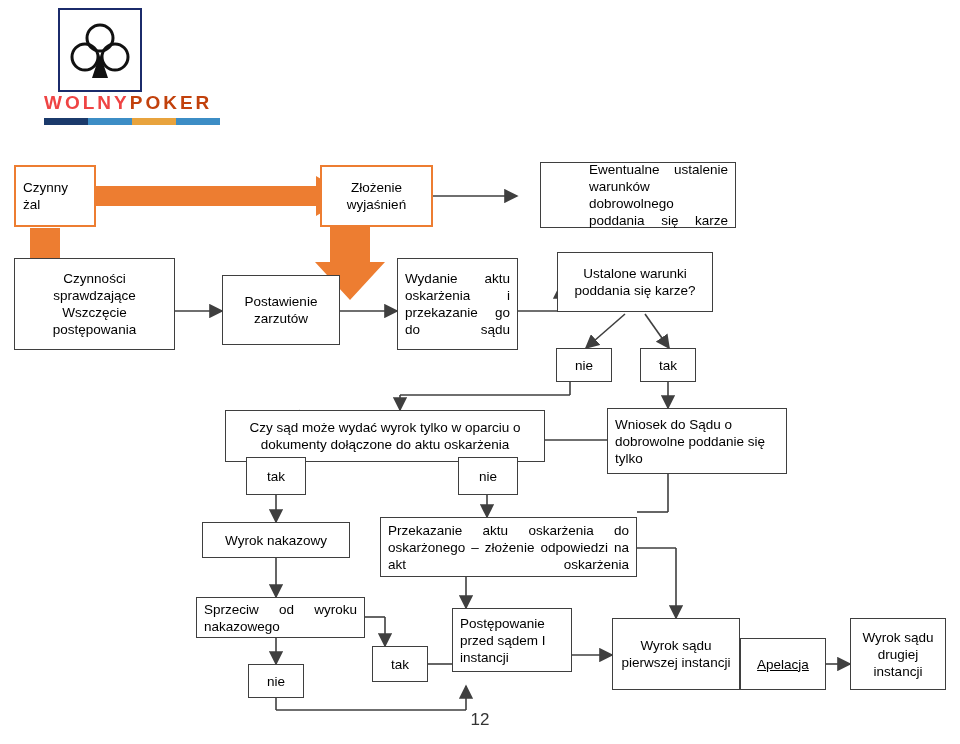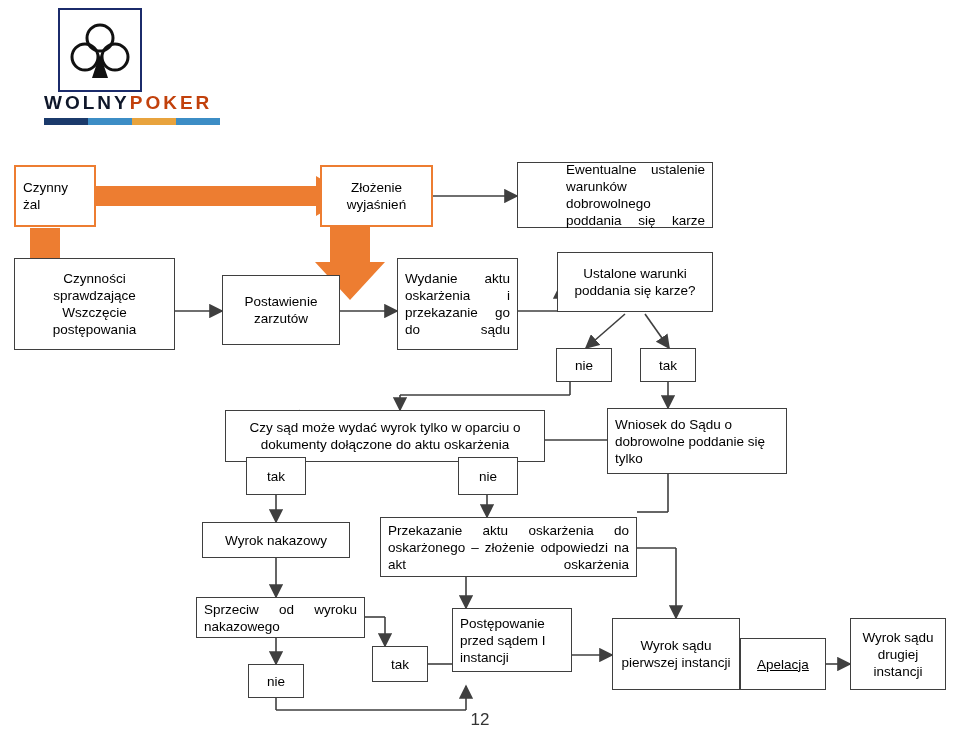--- a/index.html
+++ b/index.html
@@ -11,21 +11,21 @@
     overflow:hidden;
     color:#000;
   }
   .canvas{position:absolute;left:0;top:0;width:960px;height:744px;}
   svg.lines{position:absolute;left:0;top:0;width:960px;height:744px;pointer-events:none;}
 
   
   .logo{position:absolute;left:44px;top:8px;width:180px;height:110px;}
   .logo-club{position:absolute;left:14px;top:0px;width:84px;height:84px;}
   .logo-word{position:absolute;left:0px;top:84px;font-size:19px;font-weight:bold;letter-spacing:3px;}
-  .w-wolny{color:#0f172a;}
+  .w-wolny{color:#ef4444;}
   .w-poker{color:#c2410c;}
   .logo-bar{position:absolute;left:0px;top:110px;width:176px;height:7px;background:#3c8dc5;}
   .logo-bar span{position:absolute;top:0;height:7px;}
 
   
   .box{
     position:absolute;
     border:1px solid #3f3f3f;
     box-sizing:border-box;
     font-size:13.5px;
@@ -152,21 +152,21 @@
   </svg>
 
   <div class="box orange" style="left:14px;top:165px;width:82px;height:62px;">
     <div class="inner">Czynny żal</div>
   </div>
 
   <div class="box orange center" style="left:320px;top:165px;width:113px;height:62px;">
     <div class="inner">Złożenie wyjaśnień</div>
   </div>
 
-  <div class="box just" style="left:517px;top:162px;width:196px;height:66px;padding-left:48px;">
+  <div class="box just" style="left:540px;top:162px;width:196px;height:66px;padding-left:48px;">
     <div class="inner txt-just">Ewentualne ustalenie warunków dobrowolnego poddania się karze</div>
   </div>
 
   <div class="box" style="left:14px;top:258px;width:161px;height:92px;">
     <div class="inner" style="text-align:center;">Czynności sprawdzające Wszczęcie postępowania</div>
   </div>
 
   <div class="box center" style="left:222px;top:275px;width:118px;height:70px;">
     <div class="inner">Postawienie zarzutów</div>
   </div>

